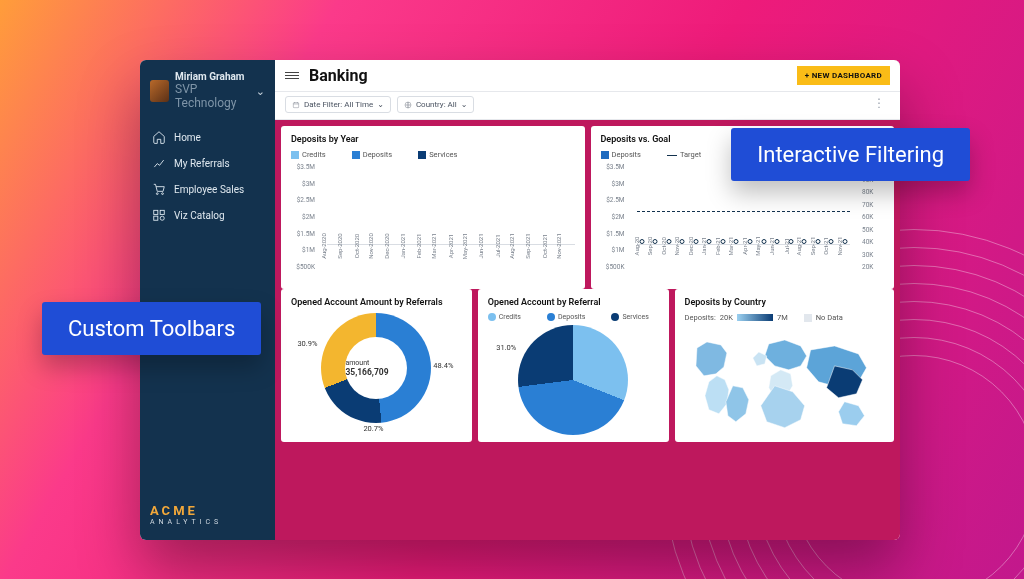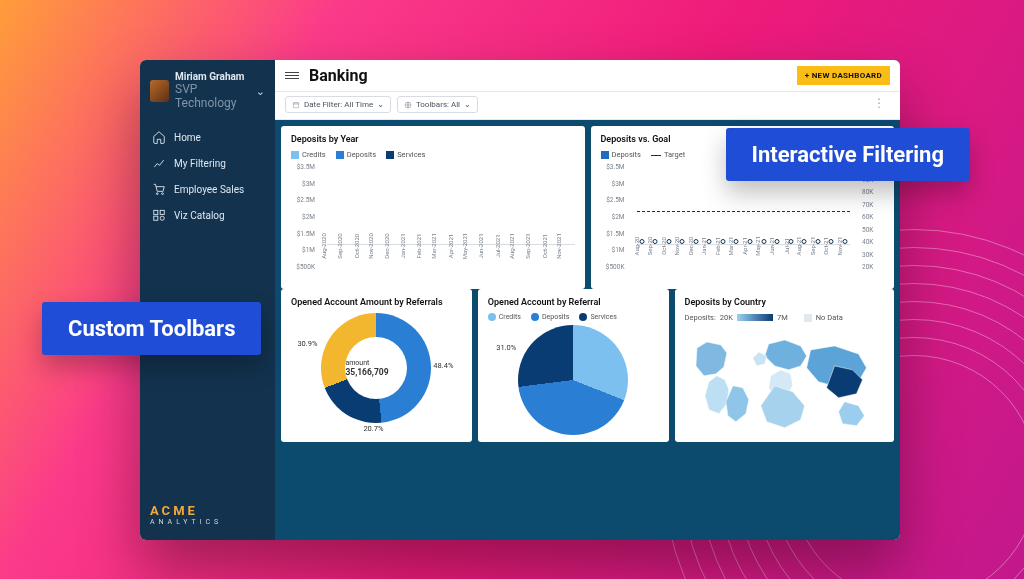--- a/index.html
+++ b/index.html
@@ -13,34 +13,34 @@
   .user{display:flex;align-items:center;gap:6px;margin-bottom:14px}
   .avatar{width:22px;height:22px;border-radius:3px;background:linear-gradient(135deg,#b8692a,#5b3016)}
   .user-name{font-weight:700;font-size:10px;line-height:1}
   .user-role{font-size:12px;color:#7f95a8}
   .user-chev{margin-left:auto;font-size:11px;color:#c9d4de}
   .nav-item{display:flex;align-items:center;gap:8px;padding:6px 2px;font-size:10px;cursor:pointer}
   .nav-ico{width:14px;height:14px;display:inline-flex;align-items:center;justify-content:center;color:#9db2c5}
   .nav-ico svg{width:14px;height:14px;stroke:#e1ecf4;fill:none;stroke-width:1.5}
   .logo{margin-top:auto;color:#f2a83a;font-size:13px;letter-spacing:3px;font-weight:700;line-height:1}
   .logo small{display:block;color:#cfd8e0;letter-spacing:4px;font-size:7px;font-weight:400;margin-top:2px}
-  .main{flex:1;background:#0c4a6e;display:flex;flex-direction:column}
+  .main{flex:1;background:#be185d;display:flex;flex-direction:column}
   .topbar{background:#fff;padding:6px 10px 0;display:flex;align-items:center;gap:10px;border-bottom:1px solid #e6e8ec}
   .ham{width:14px;display:flex;flex-direction:column;gap:2px;cursor:pointer}
   .ham span{height:1px;background:#444}
   .page-title{font-size:16px;font-weight:700;color:#111}
   .topbar .spacer{flex:1}
   .btn-new{background:#fabc17;color:#111;font-size:8px;font-weight:700;padding:5px 8px;border:none;cursor:pointer;letter-spacing:.3px}
   .filters{background:#fff;padding:4px 10px 6px;display:flex;gap:6px;border-bottom:1px solid #e6e8ec}
   .fchip{font-size:8px;color:#4a5361;border:1px solid #d9dde3;border-radius:3px;padding:3px 6px;display:flex;align-items:center;gap:4px;cursor:pointer}
   .fchip svg{width:8px;height:8px;stroke:#4a5361;fill:none}
   .kebab{margin-left:auto;color:#9aa2ae;font-size:12px;letter-spacing:1px;cursor:pointer;padding:0 4px}
   .card{background:#fff;border-radius:3px;padding:8px 10px 6px;position:relative;overflow:hidden}
   .card h4{font-size:9px;font-weight:600;color:#111;margin-bottom:6px}
-  .legend{display:flex;gap:10px;font-size:7.5px;color:#555;margin-bottom:4px}
+  .legend{display:flex;gap:26px;font-size:7.5px;color:#555;margin-bottom:4px}
   .sw{width:8px;height:8px;display:inline-block;margin-right:3px;vertical-align:middle}
   .row-top{display:grid;grid-template-columns:1fr 1fr;gap:6px;padding:6px 6px 0}
   .row-bot{display:grid;grid-template-columns:1fr 1fr 1.15fr;gap:6px;padding:0 6px 6px}
   .chart-area{display:flex;height:120px;gap:12px;font-size:6.5px;color:#7a828d}
   .yaxis{display:flex;flex-direction:column;justify-content:space-between;align-items:flex-end;padding-bottom:12px;min-width:24px}
   .yaxis2{min-width:22px;text-align:center;align-items:flex-start}
   .bars{flex:1;display:flex;align-items:flex-end;gap:3px;border-bottom:1px solid #d9dde3;padding-bottom:0;position:relative}
   .bars .grp{flex:1;display:flex;flex-direction:column;justify-content:flex-end;align-items:center;position:relative}
   .seg{width:100%}
   .xlab{position:absolute;top:100%;left:50%;transform:translateX(-50%) rotate(-90deg) translateX(-50%);transform-origin:top left;font-size:6px;color:#7a828d;white-space:nowrap;margin-top:2px}
@@ -51,21 +51,21 @@
   
   .pie{width:110px;height:110px;border-radius:50%;margin:4px auto 0;position:relative}
   .donut-hole{position:absolute;inset:24px;border-radius:50%;background:#fff;display:flex;flex-direction:column;align-items:flex-start;justify-content:center;font-size:7px;color:#333}
   .donut-hole b{font-size:8.5px}
   .pielab{position:absolute;font-size:7.5px;color:#333}
   
   .maplegend{font-size:7.5px;color:#555;display:flex;align-items:center;gap:4px;margin-bottom:4px}
   .grad{display:inline-block;width:36px;height:7px;background:linear-gradient(90deg,#9bd0f0,#0a3c74)}
   .nd{width:8px;height:8px;background:#e2e7ed;display:inline-block}
   
-  .callout{position:absolute;background:#1f4dd6;color:#fff;font-weight:700;padding:14px 26px;font-size:22px;border-radius:3px;box-shadow:0 12px 24px rgba(0,0,0,.25)}
+  .callout{position:absolute;background:#1f4dd6;color:#fff;font-weight:400;padding:14px 26px;font-size:22px;border-radius:3px;box-shadow:0 12px 24px rgba(0,0,0,.25)}
 </style>
 </head>
 <body>
 
 <div class="arcs">
   <div style="inset:0"></div>
     <div style="inset:18px"></div>
     <div style="inset:36px"></div>
   <div style="inset:54px"></div>
     <div style="inset:72px"></div>
@@ -92,21 +92,21 @@
           </svg>
         </span>
       <span>Home</span>
     </div>
     <div class="nav-item">
       <span class="nav-ico">
           <svg viewBox="0 0 24 24">
             <path d="M4 19l5-6 4 3 7-9"></path>
           </svg>
         </span>
-      <span>My Filtering</span>
+      <span>My Referrals</span>
     </div>
     <div class="nav-item">
       <span class="nav-ico">
           <svg viewBox="0 0 24 24">
             <circle cx="9" cy="20" r="1.5"></circle>
             <circle cx="18" cy="20" r="1.5"></circle>
             <path d="M3 4h3l3 12h10l2-8H7"></path>
           </svg>
         </span>
       <span>Employee Sales</span>
@@ -148,21 +148,21 @@
             <path d="M4 9h16M8 3v4M16 3v4"></path>
           </svg>
         <span>Date Filter: All Time</span>
           <span>⌄</span>
       </div>
       <div class="fchip">
         <svg viewBox="0 0 24 24">
             <circle cx="12" cy="12" r="9"></circle>
             <path d="M3 12h18M12 3c3 3 3 15 0 18M12 3c-3 3-3 15 0 18"></path>
           </svg>
-        <span>Toolbars: All</span>
+        <span>Country: All</span>
           <span>⌄</span>
       </div>
       <div class="kebab">⋮</div>
     </div>
 
     <div class="row-top">
 
       <div class="card">
         <h4>Deposits by Year</h4>
         <div class="legend">

